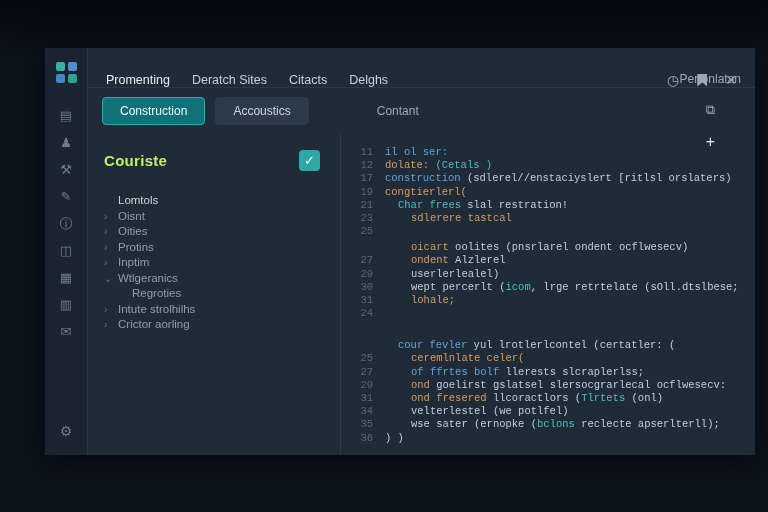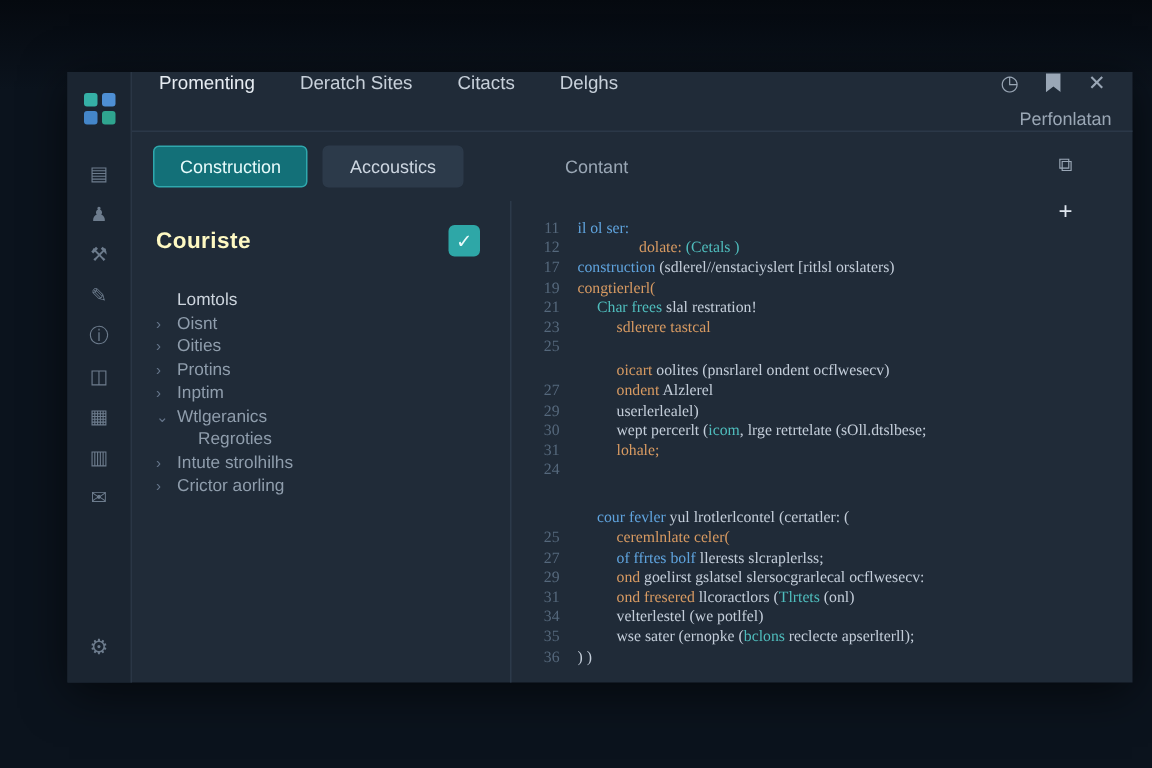--- a/index.html
+++ b/index.html
@@ -22,22 +22,22 @@
     padding: 14px 0 16px 0;
   }
   .logo { display: grid; grid-template-columns: 9px 9px; grid-gap: 3px; margin-bottom: 26px; cursor: pointer; }
   .logo .dot { width: 9px; height: 9px; border-radius: 2px; display: block; }
   .rail-items { display: flex; flex-direction: column; gap: 14px; align-items: center; }
   .rail-icon { font-size: 13px; color: #6d7c8d; line-height: 1; cursor: pointer; }
   .rail-bottom { margin-top: auto; font-size: 14px; color: #6d7c8d; cursor: pointer; }
   
   .main { flex: 1; display: flex; flex-direction: column; min-width: 0; }
   .topbar {
-    height: 40px; flex: 0 0 40px; display: flex; align-items: flex-start;
-    padding: 0 18px; border-bottom: 1px solid #2b3848; gap: 30px;
+    height: 40px; flex: 0 0 40px; display: flex; align-items: flex-end;
+    padding: 0 18px; border-bottom: 1px solid #2b3848; gap: 22px;
   }
   .nav-item { font-size: 12.5px; color: #c7d0da; cursor: pointer; white-space: nowrap; }
   .nav-item:first-child { color: #e6ecf2; }
   .topbar-right { margin-left: auto; display: flex; align-items: center; gap: 18px; }
   .tb-icon { color: #9aa7b6; font-size: 14px; cursor: pointer; line-height: 1; }
   .bookmark-shape {
     width: 10px; height: 13px; background: #9aa7b6; cursor: pointer;
     clip-path: polygon(0 0, 100% 0, 100% 100%, 50% 70%, 0 100%);
   }
   
@@ -53,34 +53,34 @@
   .pill.inactive { background: #2c3a4a; color: #cdd6e1; border: 1px solid #2c3a4a; margin-left: 10px; }
   .section-label { font-size: 12px; color: #9aa7b5; margin-left: 68px; }
   .toolbar-right { margin-left: auto; display: flex; align-items: center; gap: 16px; flex-direction: column; }
   .toolbar-right .label { font-size: 12px; color: #9aa7b5; }
   .page-icon { font-size: 13px; color: #9aa7b6; cursor: pointer; }
   .add-btn { font-size: 16px; color: #dfe6ee; cursor: pointer; line-height: 1; }
   
   .content { flex: 1; display: flex; min-height: 0; }
   .left-panel { width: 252px; flex: 0 0 252px; padding: 16px 14px 0 16px; }
   .panel-head { display: flex; align-items: center; }
-  .panel-title { font-size: 15px; font-weight: bold; color: #fef9c3; letter-spacing: 0.3px; }
+  .panel-title { font-size: 15px; font-weight: bold; color: #bef264; letter-spacing: 0.3px; }
   .checkbox {
     margin-left: auto; margin-right: 6px; width: 21px; height: 21px; border-radius: 4px;
     background: #2ea7a7; color: #eafafa; font-size: 13px; display: flex;
     align-items: center; justify-content: center; cursor: pointer;
   }
   .tree { margin-top: 24px; display: flex; flex-direction: column; gap: 4.5px; }
   .tree-item { display: flex; align-items: center; gap: 6px; font-size: 11.5px; color: #8f9dac; cursor: pointer; line-height: 11px; }
   .tree-item.strong { color: #ccd4dd; }
   .tree-item .chev { width: 8px; color: #65758a; font-size: 10px; display: inline-block; }
   
   .code-panel {
     flex: 1; border-left: 1px solid #2c3a4a; padding: 12px 8px 8px 10px;
-    font-family: Liberation Serif, serif; font-size: 10.5px; overflow: hidden;
+    font-family: Liberation Mono, monospace; font-size: 10.5px; overflow: hidden;
   }
   .code-line { display: flex; line-height: 13.2px; white-space: pre; }
   .ln { width: 22px; flex: 0 0 22px; text-align: right; color: #55687c; margin-right: 12px; }
   .c-blue { color: #5fa3dd; }
   .c-orange { color: #d79a62; }
   .c-teal { color: #4fbdbd; }
   .c-plain { color: #c3cdd9; }
 </style>
 </head>
 <body>
@@ -176,21 +176,21 @@
             <div class="tree-item" style="padding-left: 0px;">
               <span class="chev">›</span>
               <span>Crictor aorling</span>
             </div>
           </div>
       </div>
 
       <div class="code-panel">
         <div>
             <div class="code-line"><span class="ln">11</span><span class="code-body" style="padding-left: 0px;"><span class="c-blue">il ol ser:</span></span></div>
-            <div class="code-line"><span class="ln">12</span><span class="code-body" style="padding-left: 0px; margin-left: 41px;"><span class="c-orange">dolate:</span><span class="c-teal"> (Cetals )</span></span></div>
+            <div class="code-line"><span class="ln">12</span><span class="code-body" style="padding-left: 0px;"><span class="c-orange">dolate:</span><span class="c-teal"> (Cetals )</span></span></div>
             <div class="code-line"><span class="ln"></span><span class="code-body" style="padding-left: 0px;"></span></div>
             <div class="code-line"><span class="ln">17</span><span class="code-body" style="padding-left: 0px;"><span class="c-blue">construction</span><span class="c-plain"> (sdlerel//enstaciyslert [ritlsl orslaters)</span></span></div>
             <div class="code-line"><span class="ln">19</span><span class="code-body" style="padding-left: 0px;"><span class="c-orange">congtierlerl(</span></span></div>
             <div class="code-line"><span class="ln">21</span><span class="code-body" style="padding-left: 13px;"><span class="c-teal">Char frees</span><span class="c-plain"> slal restration!</span></span></div>
             <div class="code-line"><span class="ln">23</span><span class="code-body" style="padding-left: 26px;"><span class="c-orange">sdlerere tastcal</span></span></div>
             <div class="code-line"><span class="ln">25</span><span class="code-body" style="padding-left: 26px; margin-top: 16px;"><span class="c-orange">oicart</span><span class="c-plain"> oolites (pnsrlarel ondent ocflwesecv)</span></span></div>
             <div class="code-line"><span class="ln">27</span><span class="code-body" style="padding-left: 26px;"><span class="c-orange">ondent</span><span class="c-plain"> Alzlerel</span></span></div>
             <div class="code-line"><span class="ln">29</span><span class="code-body" style="padding-left: 26px;"><span class="c-plain">userlerlealel)</span></span></div>
             <div class="code-line"><span class="ln">30</span><span class="code-body" style="padding-left: 26px;"><span class="c-plain">wept percerlt (</span><span class="c-teal">icom</span><span class="c-plain">, lrge retrtelate (sOll.dtslbese;</span></span></div>
             <div class="code-line"><span class="ln">31</span><span class="code-body" style="padding-left: 26px;"><span class="c-orange">lohale;</span></span></div>

